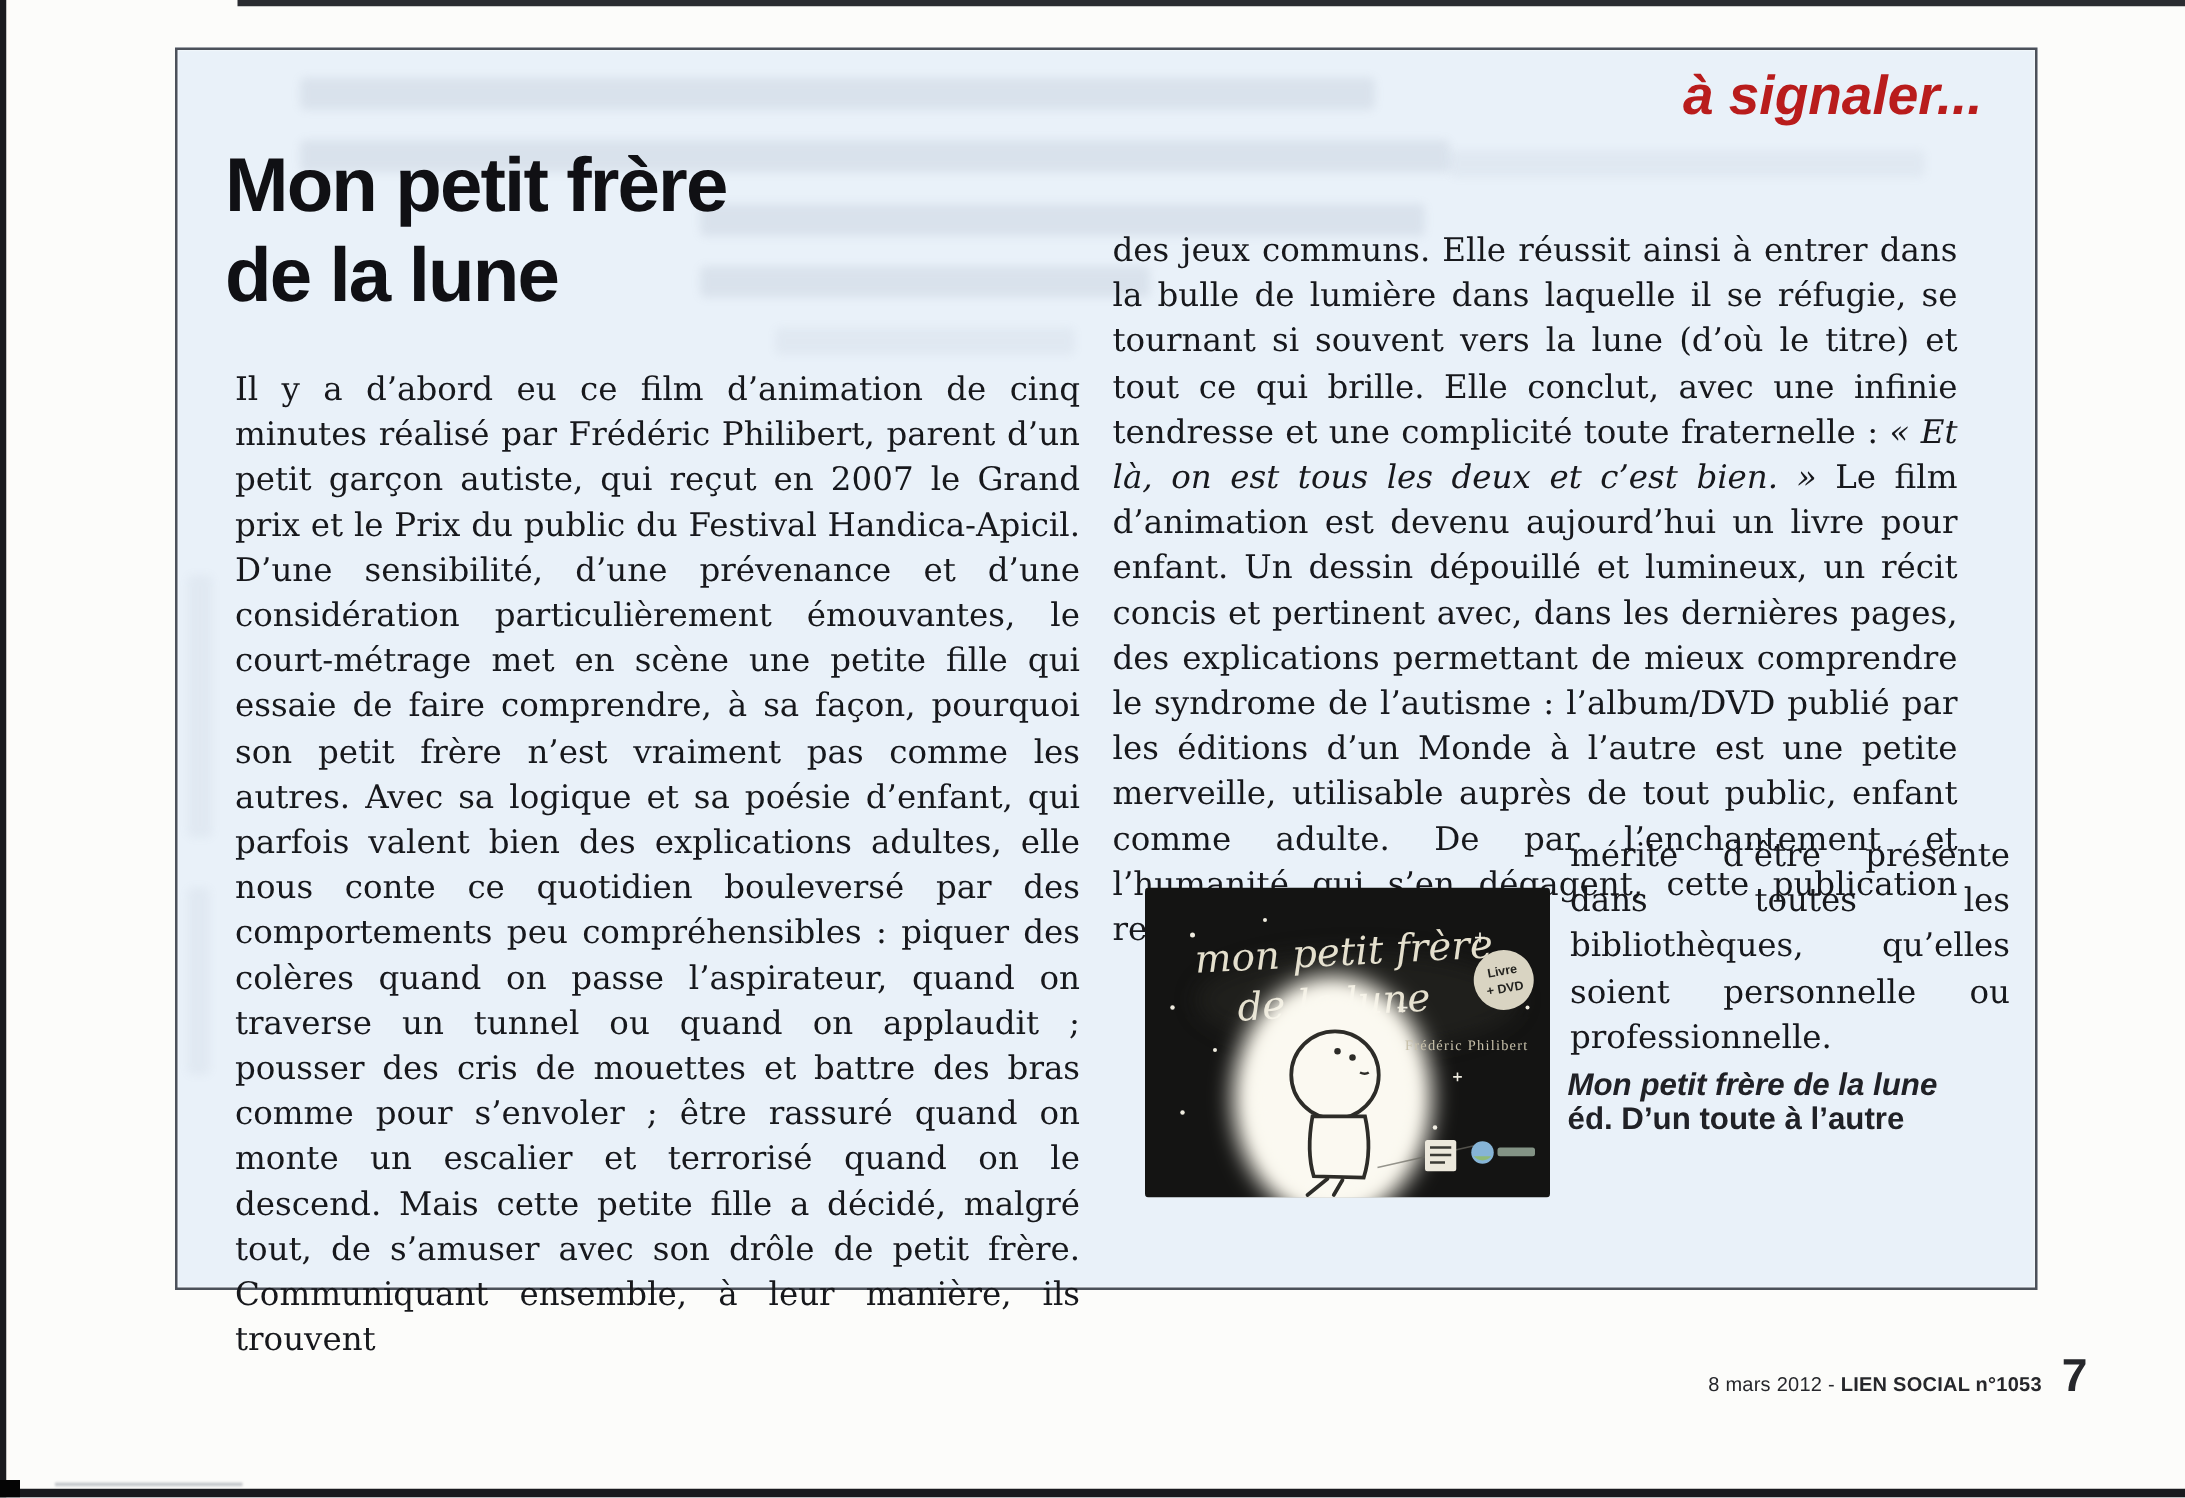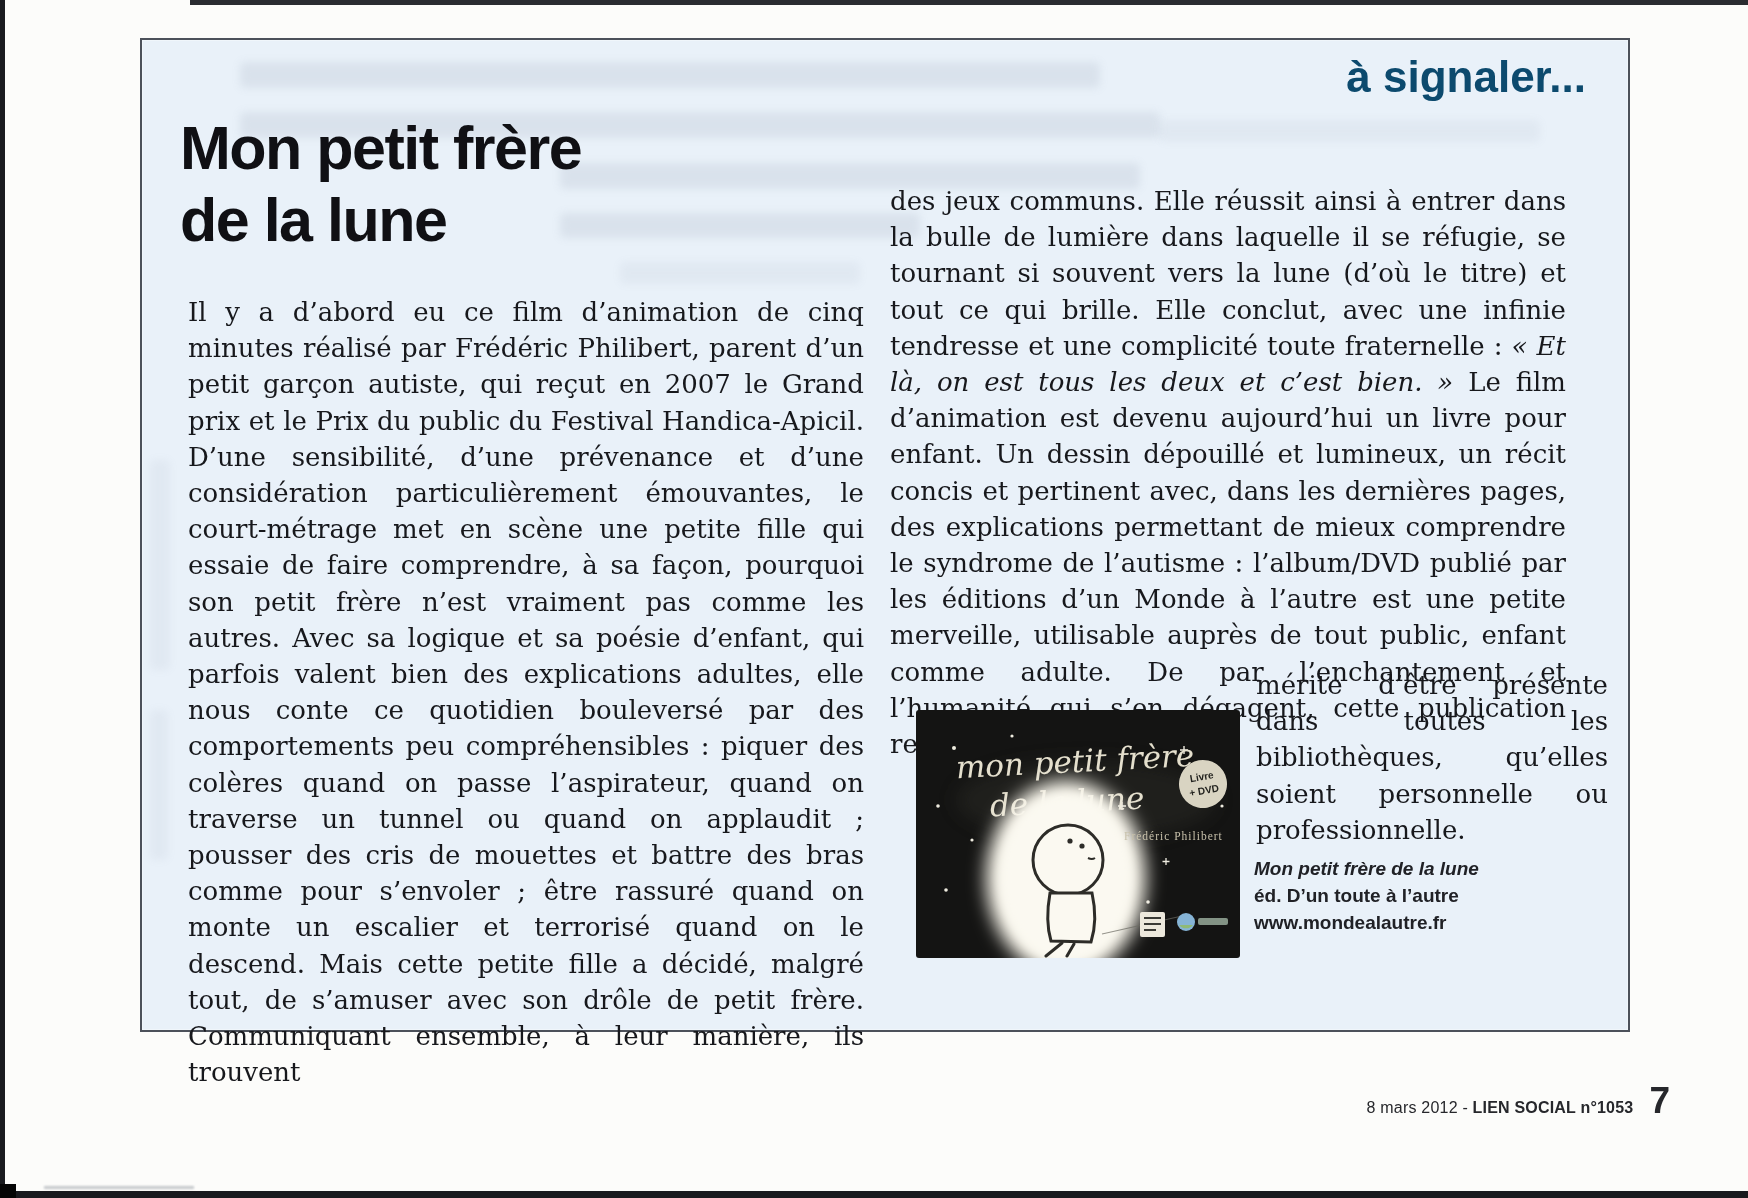--- a/index.html
+++ b/index.html
@@ -51,21 +51,21 @@
   .col-right { position:absolute; left:890px; top:183px; width:676px; }
   .col-wrap  { position:absolute; left:1256px; top:667px; width:352px; }
   .quote-italic { font-style:italic; }
 
   
   .cover { position:absolute; left:916px; top:710px; width:324px; height:248px; }
 
   
   .caption {
     position:absolute; left:1254px; top:855px; width:380px;
-    font-size:19px; line-height:27px; font-weight:bold; color:#202126;
+    font-size:25px; line-height:27px; font-weight:bold; color:#202126;
   }
   .caption-title { font-style:italic; }
 
   
   .footer {
     position:absolute; top:1080px; right:78px;
     display:flex; align-items:baseline; gap:16px;
     color:#26272b;
   }
   .footer-issue { font-size:16px; letter-spacing:.2px; }
@@ -86,21 +86,21 @@
 <div class="ghost" style="left:240px; top:62px;  width:860px; height:26px;"></div>
 <div class="ghost" style="left:240px; top:112px; width:920px; height:26px;"></div>
 <div class="ghost" style="left:560px; top:163px; width:580px; height:26px;"></div>
 <div class="ghost" style="left:560px; top:213px; width:360px; height:25px;"></div>
 <div class="ghost lite" style="left:620px; top:262px; width:240px; height:22px;"></div>
 <div class="ghost lite" style="left:1160px; top:120px; width:380px; height:22px;"></div>
 <div class="ghost lite" style="left:150px; top:460px; width:20px; height:210px;"></div>
 <div class="ghost lite" style="left:150px; top:710px; width:18px; height:150px;"></div>
 
 <div class="signaler">
-  <span style="color:#0c4a6e;">à signaler...</span>
+  <span style="color:#b91c1c;font-style:italic;">à signaler...</span>
 </div>
 
 <h1 class="article-title">
   <span>Mon petit frère</span><br>
   <span>de la lune</span>
 </h1>
 
 <div class="body-text col-left">Il y a d’abord eu ce film d’animation de cinq minutes réalisé par Frédéric Philibert, parent d’un petit garçon autiste, qui reçut en 2007 le Grand prix et le Prix du public du Festival Handica-Apicil. D’une sensibilité, d’une prévenance et d’une considération particulièrement émouvantes, le court-métrage met en scène une petite fille qui essaie de faire comprendre, à sa façon, pourquoi son petit frère n’est vraiment pas comme les autres. Avec sa logique et sa poésie d’enfant, qui parfois valent bien des explications adultes, elle nous conte ce quotidien bouleversé par des comportements peu compréhensibles : piquer des colères quand on passe l’aspirateur, quand on traverse un tunnel ou quand on applaudit ; pousser des cris de mouettes et battre des bras comme pour s’envoler ; être rassuré quand on monte un escalier et terrorisé quand on le descend. Mais cette petite fille a décidé, malgré tout, de s’amuser avec son drôle de petit frère. Communiquant ensemble, à leur manière, ils trouvent</div>
 
 <div class="body-text col-right"><span>des jeux communs. Elle réussit ainsi à entrer dans la bulle de lumière dans laquelle il se réfugie, se tournant si souvent vers la lune (d’où le titre) et tout ce qui brille. Elle conclut, avec une infinie tendresse et une complicité toute fraternelle : </span><span class="quote-italic">« Et là, on est tous les deux et c’est bien. »</span><span> Le film d’animation est devenu aujourd’hui un livre pour enfant. Un dessin dépouillé et lumineux, un récit concis et pertinent avec, dans les dernières pages, des explications permettant de mieux comprendre le syndrome de l’autisme : l’album/DVD publié par les éditions d’un Monde à l’autre est une petite merveille, utilisable auprès de tout public, enfant comme adulte. De par l’enchantement et l’humanité qui s’en dégagent, cette publication remarquable</span></div>
@@ -172,19 +172,18 @@
       <circle cx="270" cy="212" r="9" fill="#86b4d6"></circle>
       <path d="M263 215 a9 9 0 0 0 14 0 z" fill="#8fba77"></path>
       <rect x="282" y="208" width="30" height="7" rx="2" fill="#9fb3a2" opacity=".8"></rect>
     </g>
   </svg>
 </div>
 
 <div class="caption">
   <div class="caption-title">Mon petit frère de la lune</div>
   <div>éd. D’un toute à l’autre</div>
-  <div>www.mondealautre.fr</div>
 </div>
 
 <div class="footer">
   <span class="footer-issue"><span>8 mars 2012 - </span><b>LIEN SOCIAL n°1053</b></span>
   <span class="footer-page">7</span>
 </div>
 
 </body></html>

